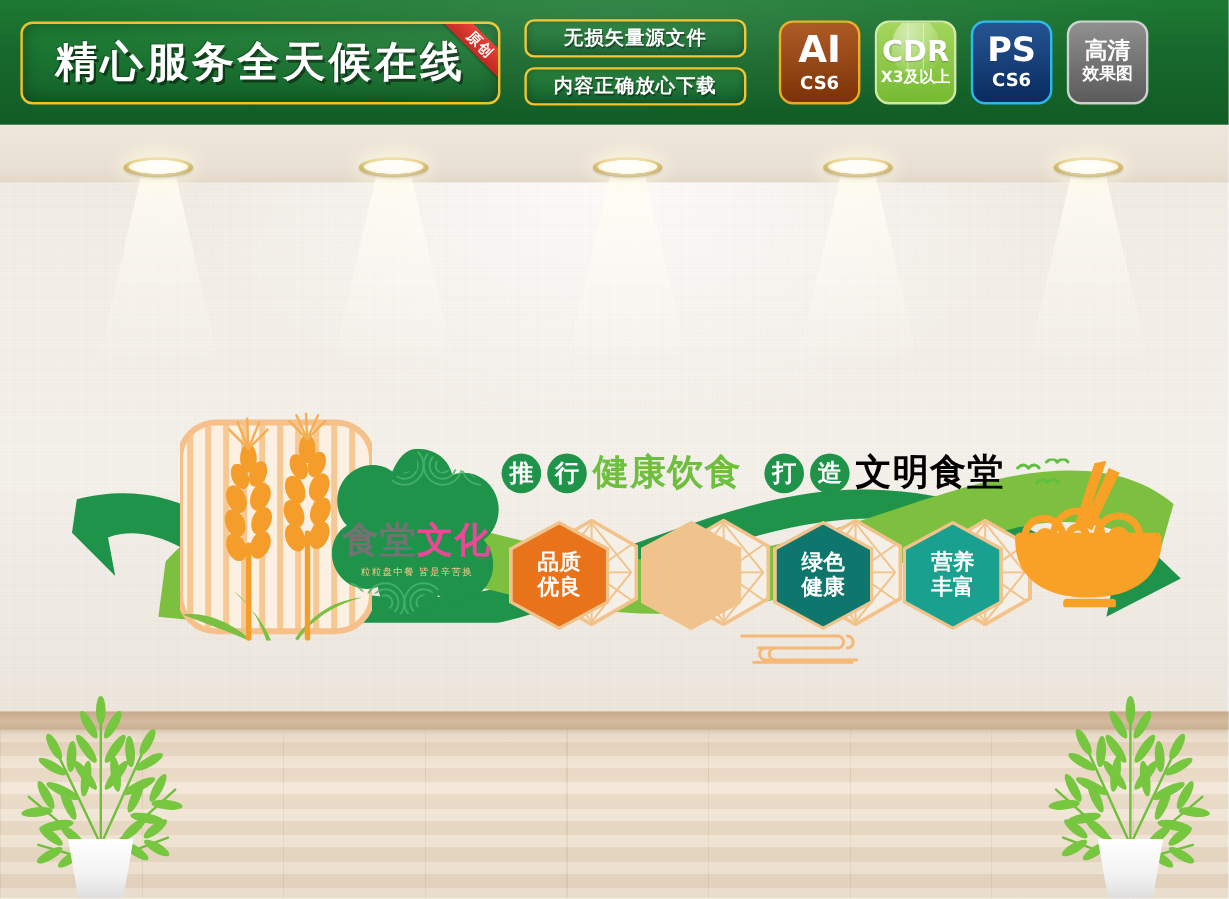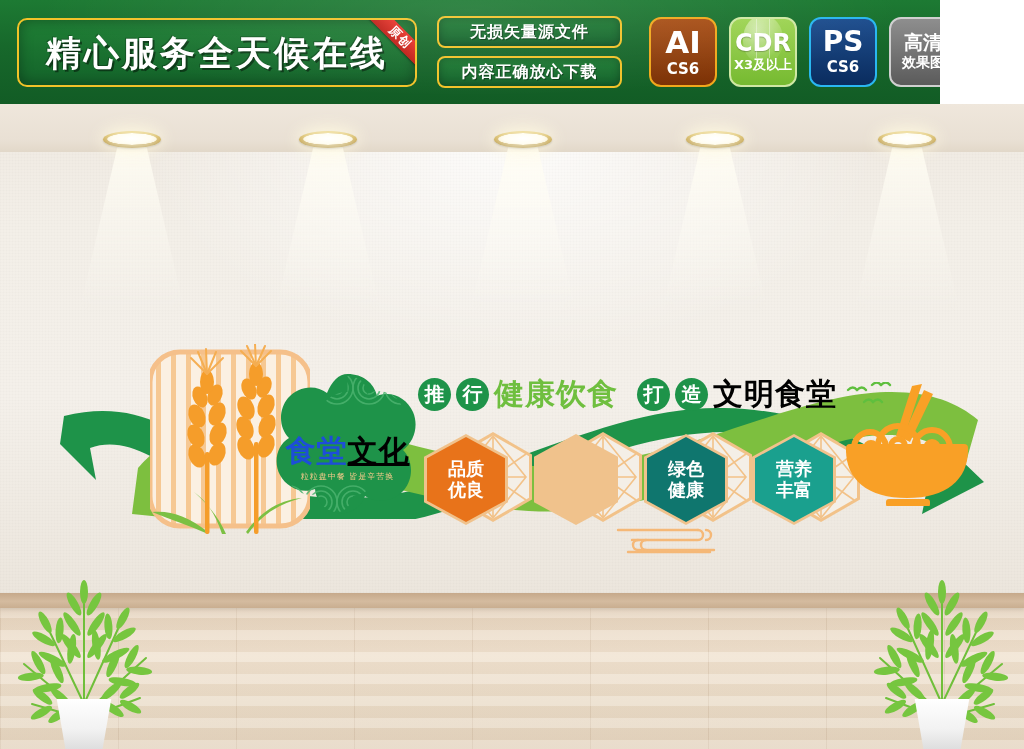--- a/index.html
+++ b/index.html
@@ -6,21 +6,21 @@
   html, body { width: 1024px; height: 749px; overflow: hidden; }
   body {
     font-family: "DejaVu Sans", "Liberation Sans", sans-serif;
     background: #ffffff;
     position: relative;
   }
   #stage { position: relative; width: 1024px; height: 749px; overflow: hidden; }
 
   
   .promo-bar {
-    position: absolute; left: 0; top: 0; width: 940px; height: 104px;
+    position: absolute; left: 0; top: 0; width: 1024px; height: 104px;
     background: linear-gradient(180deg,#1d7a33 0%,#17682b 45%,#125c25 100%);
     overflow: hidden;
   }
   .promo-bar::after{
     content:""; position:absolute; left:0; top:0; width:100%; height:100%;
     background: radial-gradient(ellipse at 50% 10%, rgba(255,255,255,.10), rgba(0,0,0,0) 65%);
     pointer-events:none;
   }
   .promo-main {
     position:absolute; left:17px; top:18px; width:400px; height:69px;
@@ -154,22 +154,22 @@
   
   .wheat { position:absolute; left:150px; top:240px; width:160px; height:190px; }
 
   
   .emblem { position:absolute; left:275px; top:270px; width:145px; height:140px; }
   .emblem-txt { position:absolute; left:0; right:0; top:62px; text-align:center; }
   .emblem-main {
     font-size:30px; font-weight:bold; line-height:1; letter-spacing:1px;
     font-family:"DejaVu Sans","Liberation Sans",sans-serif;
   }
-  .emblem-main .w { color:#1d4ed8; }
-  .emblem-main .o { color:#000000;text-decoration:underline; }
+  .emblem-main .w { color:#737373; }
+  .emblem-main .o { color:#ec4899; }
   .emblem-sub {
     margin-top:7px; font-size:8px; color:#f3c98a; letter-spacing:1px; line-height:1;text-align:center;
   }
 
   
   .headline { position:absolute; left:418px; top:272px; height:36px; display:flex; align-items:center; gap:5px; }
   .hl-circ {
     width:33px; height:33px; border-radius:50%; background:#1e9349;
     color:#fff; font-size:20px; font-weight:bold;
     display:flex; align-items:center; justify-content:center; line-height:1;

